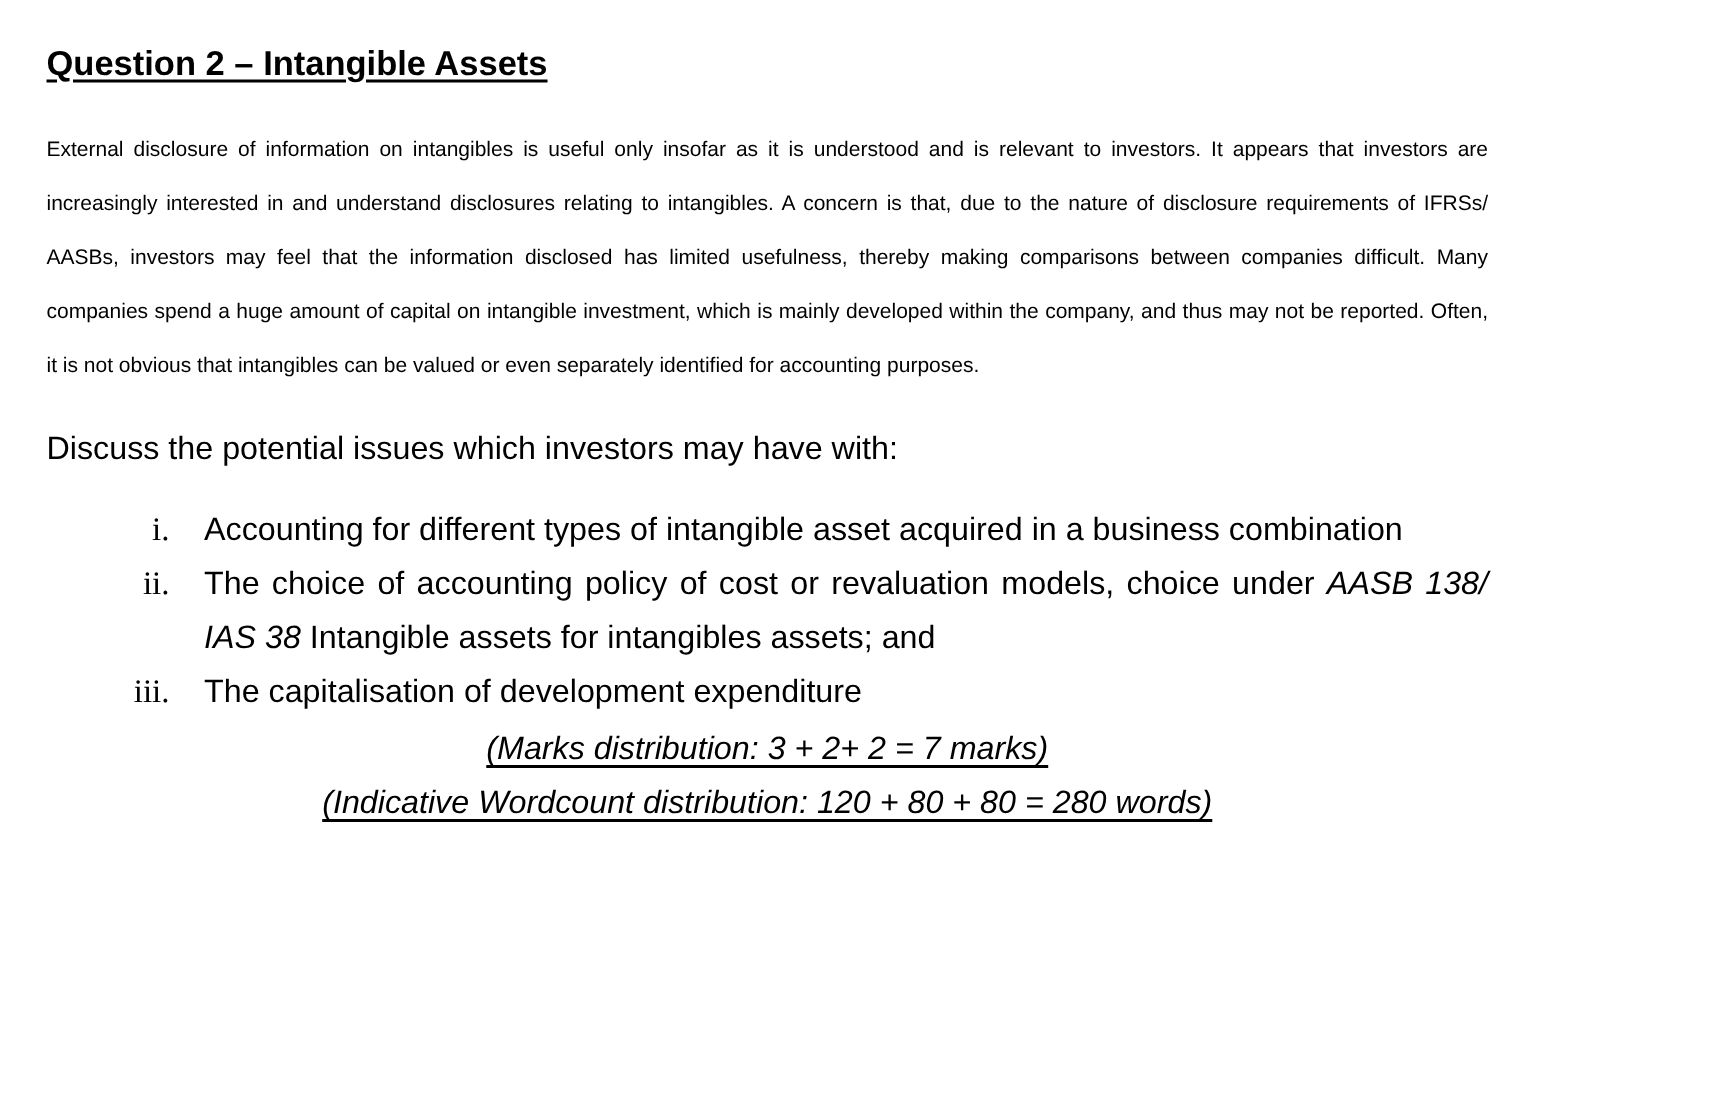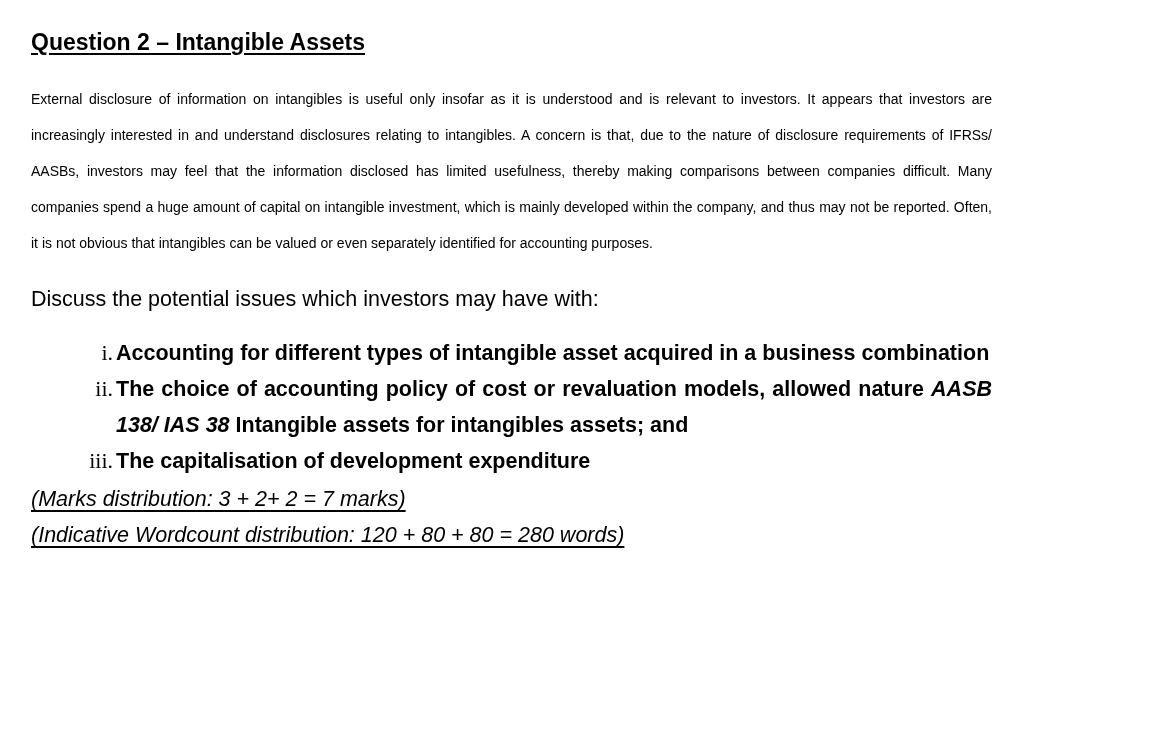--- a/index.html
+++ b/index.html
@@ -55,34 +55,33 @@
   }
   .list-marker {
     flex: 0 0 82px;
     text-align: right;
     font-family: "Liberation Serif", serif;
     font-size: 22px;
     line-height: 36px;
   }
   .list-text {
     flex: 1;
-    margin-left: 3px;
+    margin-left: 23px;
     text-align: justify;
-    font-weight: bold;
   }
   .list-text .seg-italic {
     font-style: italic;
   }
   .marks-block {
     margin: 2px 0 0 0;
   }
   .marks-line {
     font-size: 21.5px;
     line-height: 36px;
-    text-align: left;
+    text-align: center;
     font-style: italic;
   }
   .marks-line .underlined {
     text-decoration: underline;
     text-underline-offset: 4px;
   }
 </style>
 </head>
 <body>
 
@@ -97,21 +96,21 @@
 
   <div class="numbered-list">
 
     <div class="list-item">
       <span class="list-marker">i.</span>
       <span class="list-text"><span>Accounting for different types of intangible asset acquired in a business combination</span><span class="seg-italic"></span><span></span></span>
     </div>
 
     <div class="list-item">
       <span class="list-marker">ii.</span>
-      <span class="list-text"><span>The choice of accounting policy of cost or revaluation models, allowed nature </span><span class="seg-italic">AASB 138/ IAS 38</span><span> Intangible assets for intangibles assets; and</span></span>
+      <span class="list-text"><span>The choice of accounting policy of cost or revaluation models, choice under </span><span class="seg-italic">AASB 138/ IAS 38</span><span> Intangible assets for intangibles assets; and</span></span>
     </div>
 
     <div class="list-item">
       <span class="list-marker">iii.</span>
       <span class="list-text"><span>The capitalisation of development expenditure</span><span class="seg-italic"></span><span></span></span>
     </div>
 
   </div>
 
   <div class="marks-block">

